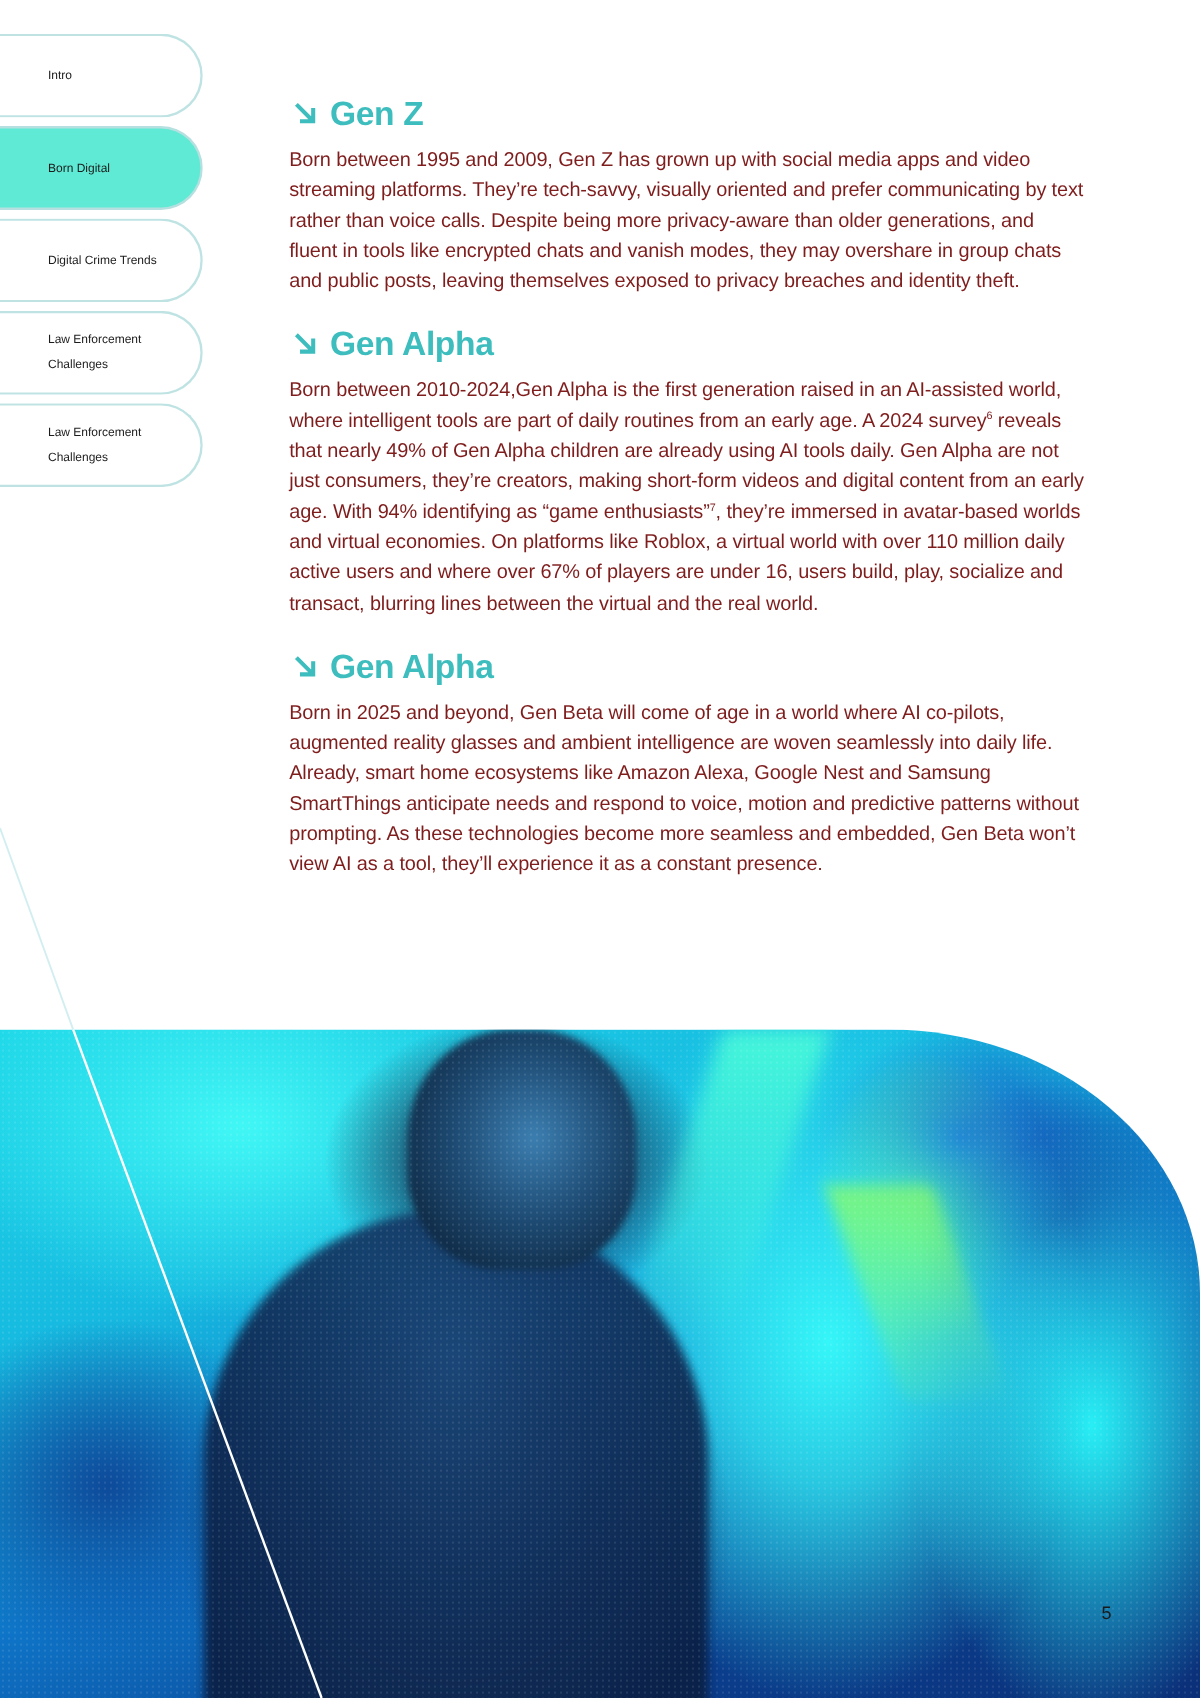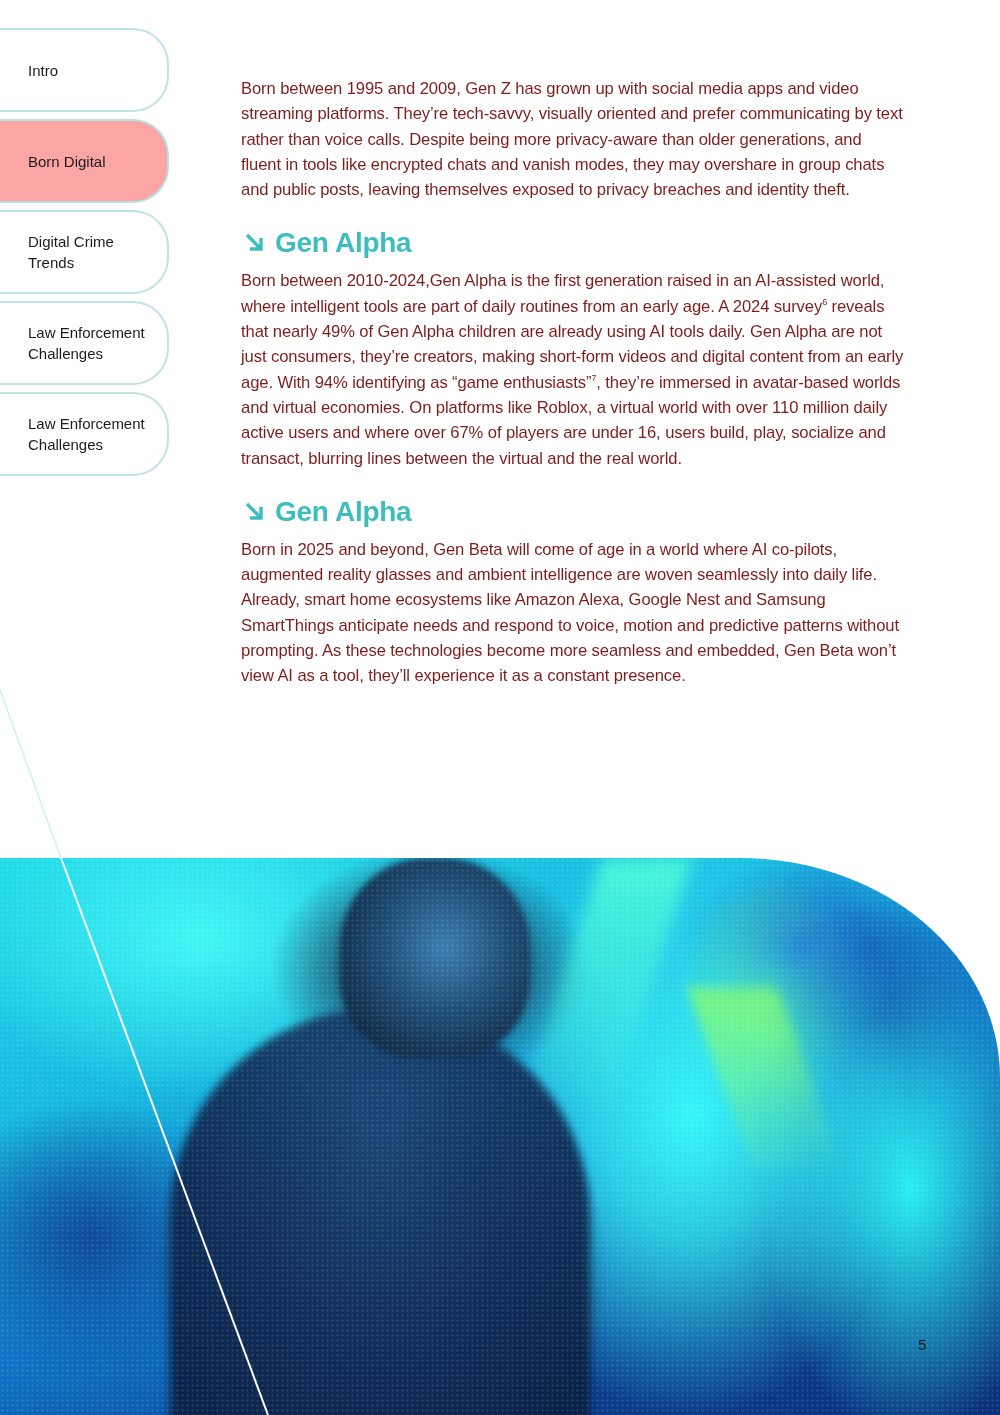--- a/index.html
+++ b/index.html
@@ -20,37 +20,37 @@
     .nav {
       position: absolute;
       left: 0;
       top: 28px;
       width: 170px;
     }
     .nav-item {
       position: relative;
       box-sizing: border-box;
       width: 169px;
-      height: 84px;
+      height: 70px;
       margin-bottom: 7px;
       border: 2px solid #bfe3e3;
       border-left: none;
       border-radius: 0 36px 36px 0;
       background: #ffffff;
       display: flex;
       align-items: center;
-      padding-left: 28px;
+      padding-left: 40px;
       padding-right: 10px;
-      font-size: 15px;
+      font-size: 10px;
       line-height: 21px;
       color: #1c1c1c;
       cursor: pointer;
     }
     .nav-item.active {
-      background: #fca5a5;
+      background: #5eead4;
       border-color: #b6e0e0;
     }
 
     
     .content {
       position: absolute;
       left: 241px;
       top: 76px;
       width: 665px;
     }
@@ -191,20 +191,26 @@
     <span>Law Enforcement Challenges</span>
   </div>
   <div class="nav-item">
     <span>Law Enforcement Challenges</span>
   </div>
 </nav>
 
 <main class="content">
 
   <section class="section">
+    <h2 class="section-heading" style="margin-top:0;">
+      <svg class="arrow" viewBox="0 0 24 24">
+        <path d="M4 4 L18 18 M18 7 L18 18 L7 18" fill="none" stroke="#3dbdbd" stroke-width="3.4" stroke-linecap="butt" stroke-linejoin="miter"></path>
+      </svg>
+      <span>Gen Z</span>
+    </h2>
     <p class="section-body">Born between 1995 and 2009, Gen Z has grown up with social media apps and video streaming platforms. They’re tech-savvy, visually oriented and prefer communicating by text rather than voice calls. Despite being more privacy-aware than older generations, and fluent in tools like encrypted chats and vanish modes, they may overshare in group chats and public posts, leaving themselves exposed to privacy breaches and identity theft.</p>
   </section>
 
   <section class="section">
     <h2 class="section-heading" style="margin-top:0;">
       <svg class="arrow" viewBox="0 0 24 24">
         <path d="M4 4 L18 18 M18 7 L18 18 L7 18" fill="none" stroke="#3dbdbd" stroke-width="3.4" stroke-linecap="butt" stroke-linejoin="miter"></path>
       </svg>
       <span>Gen Alpha</span>
     </h2>

